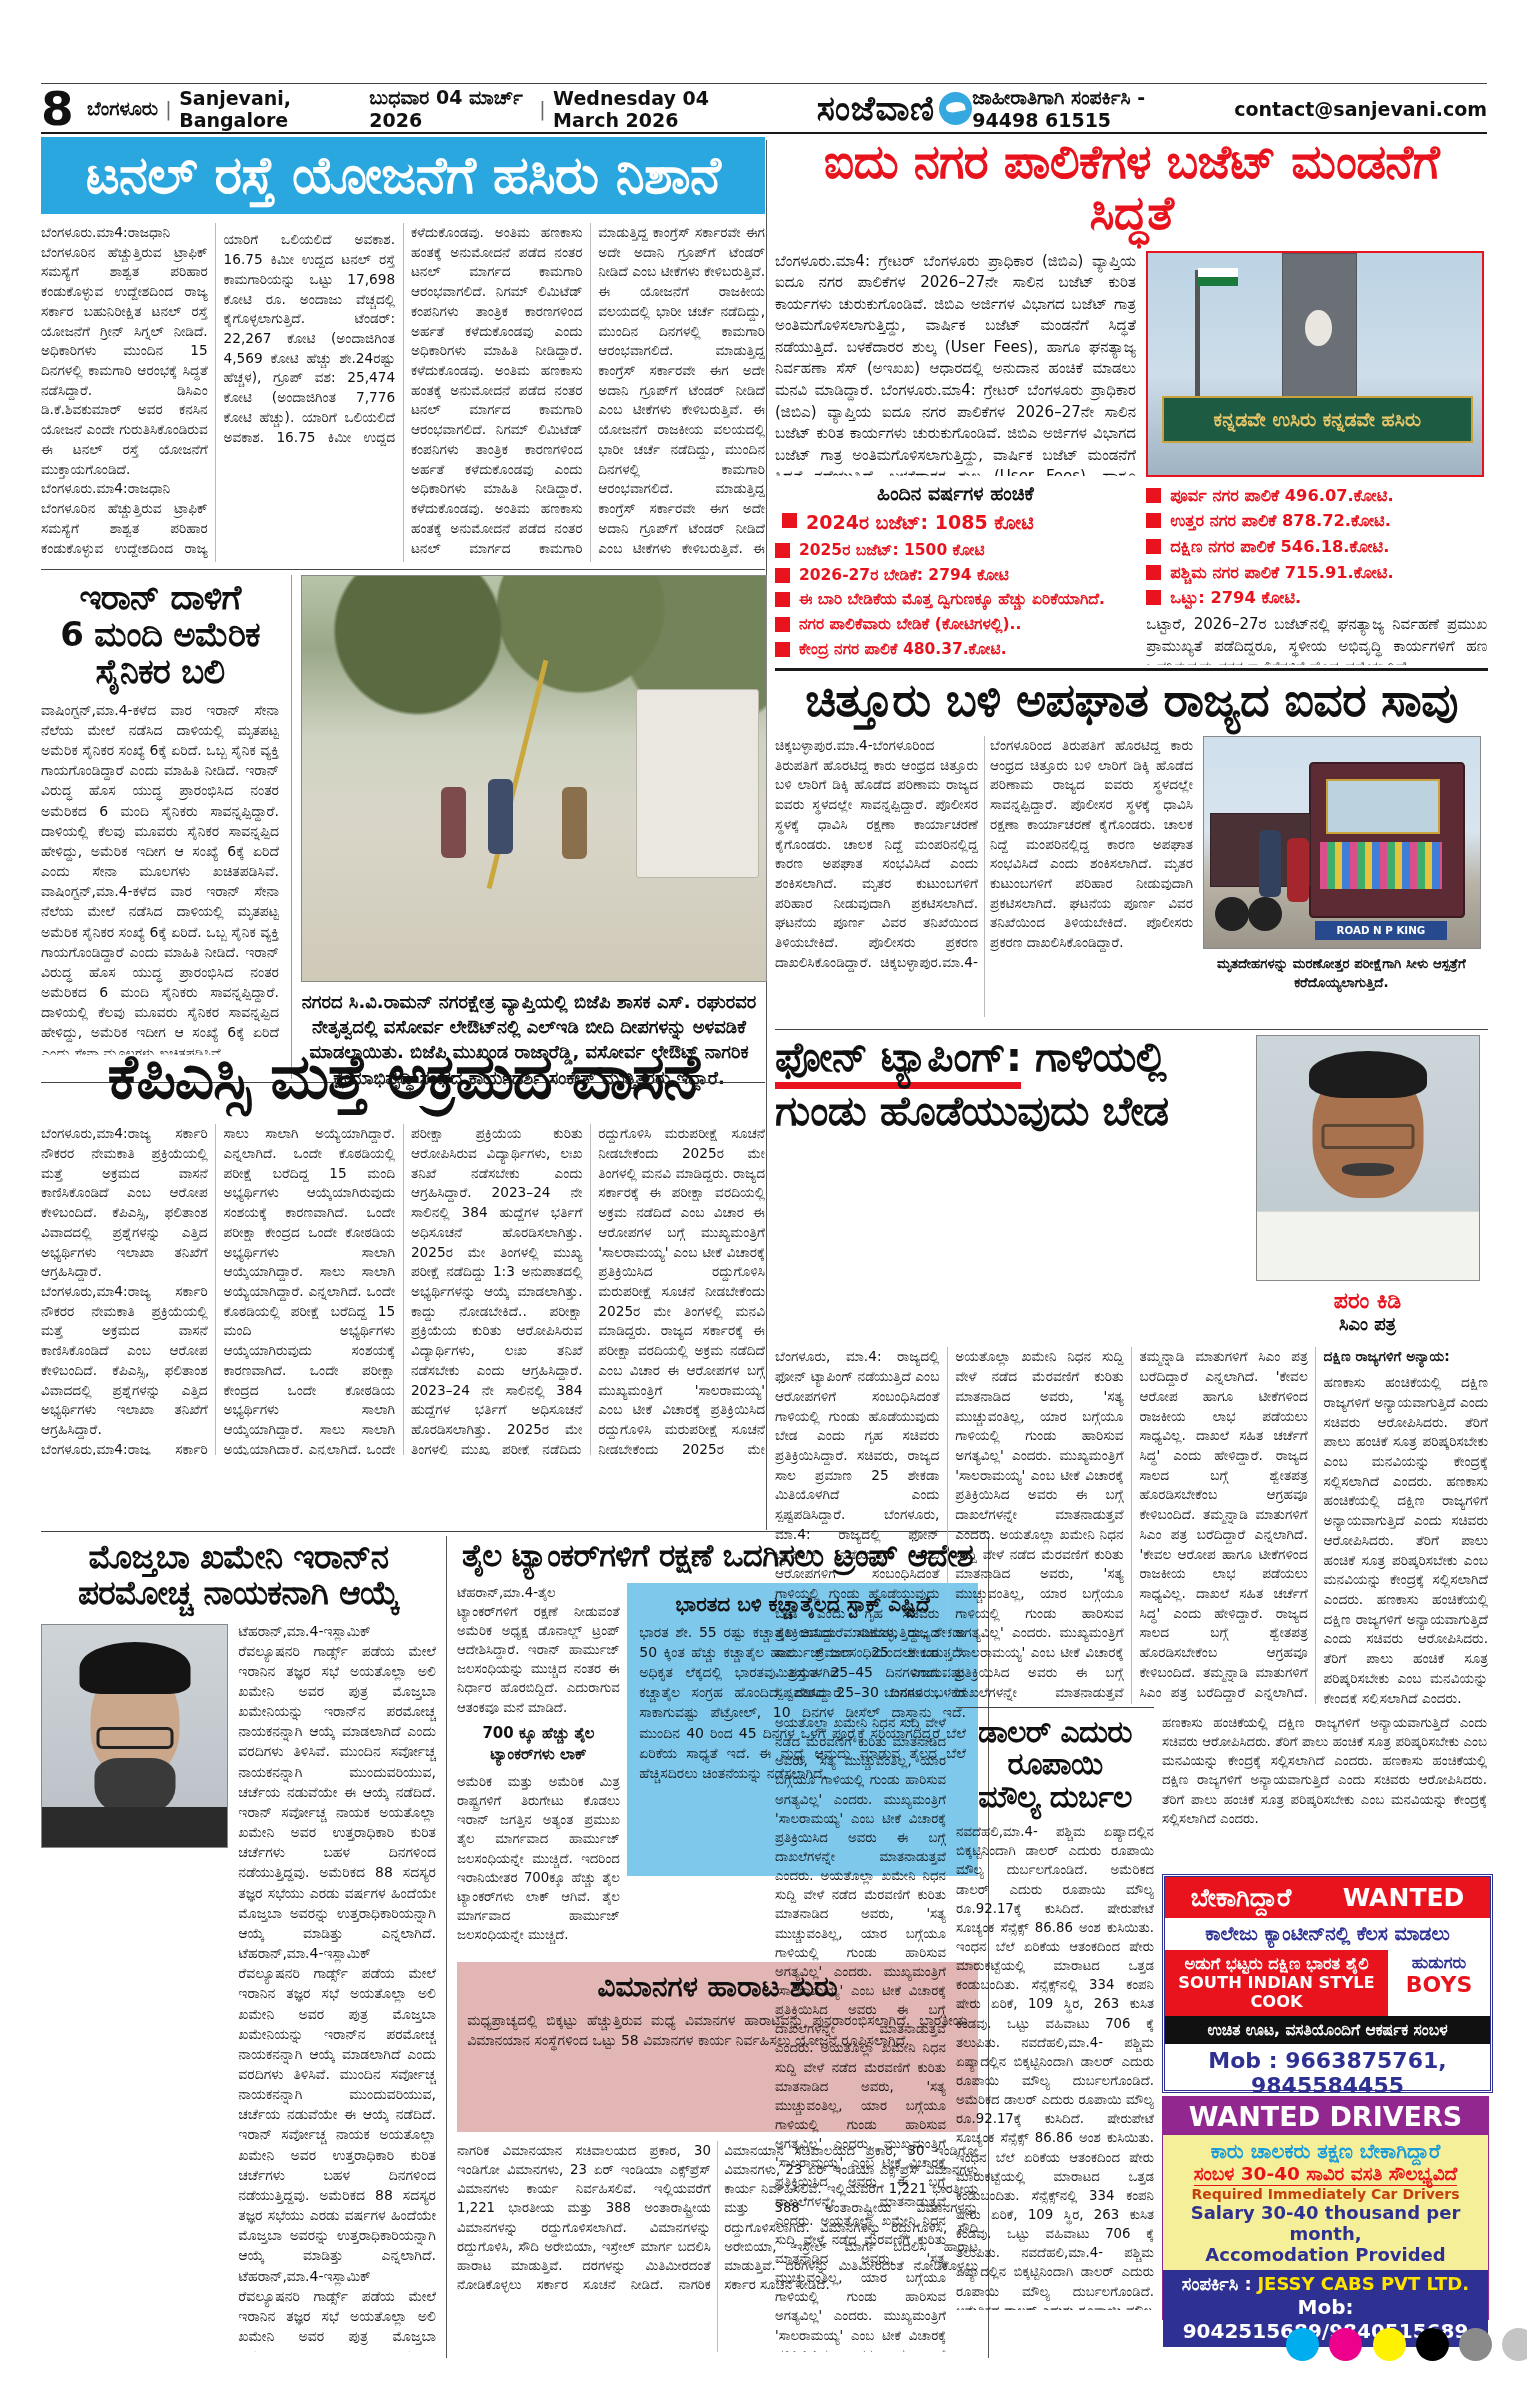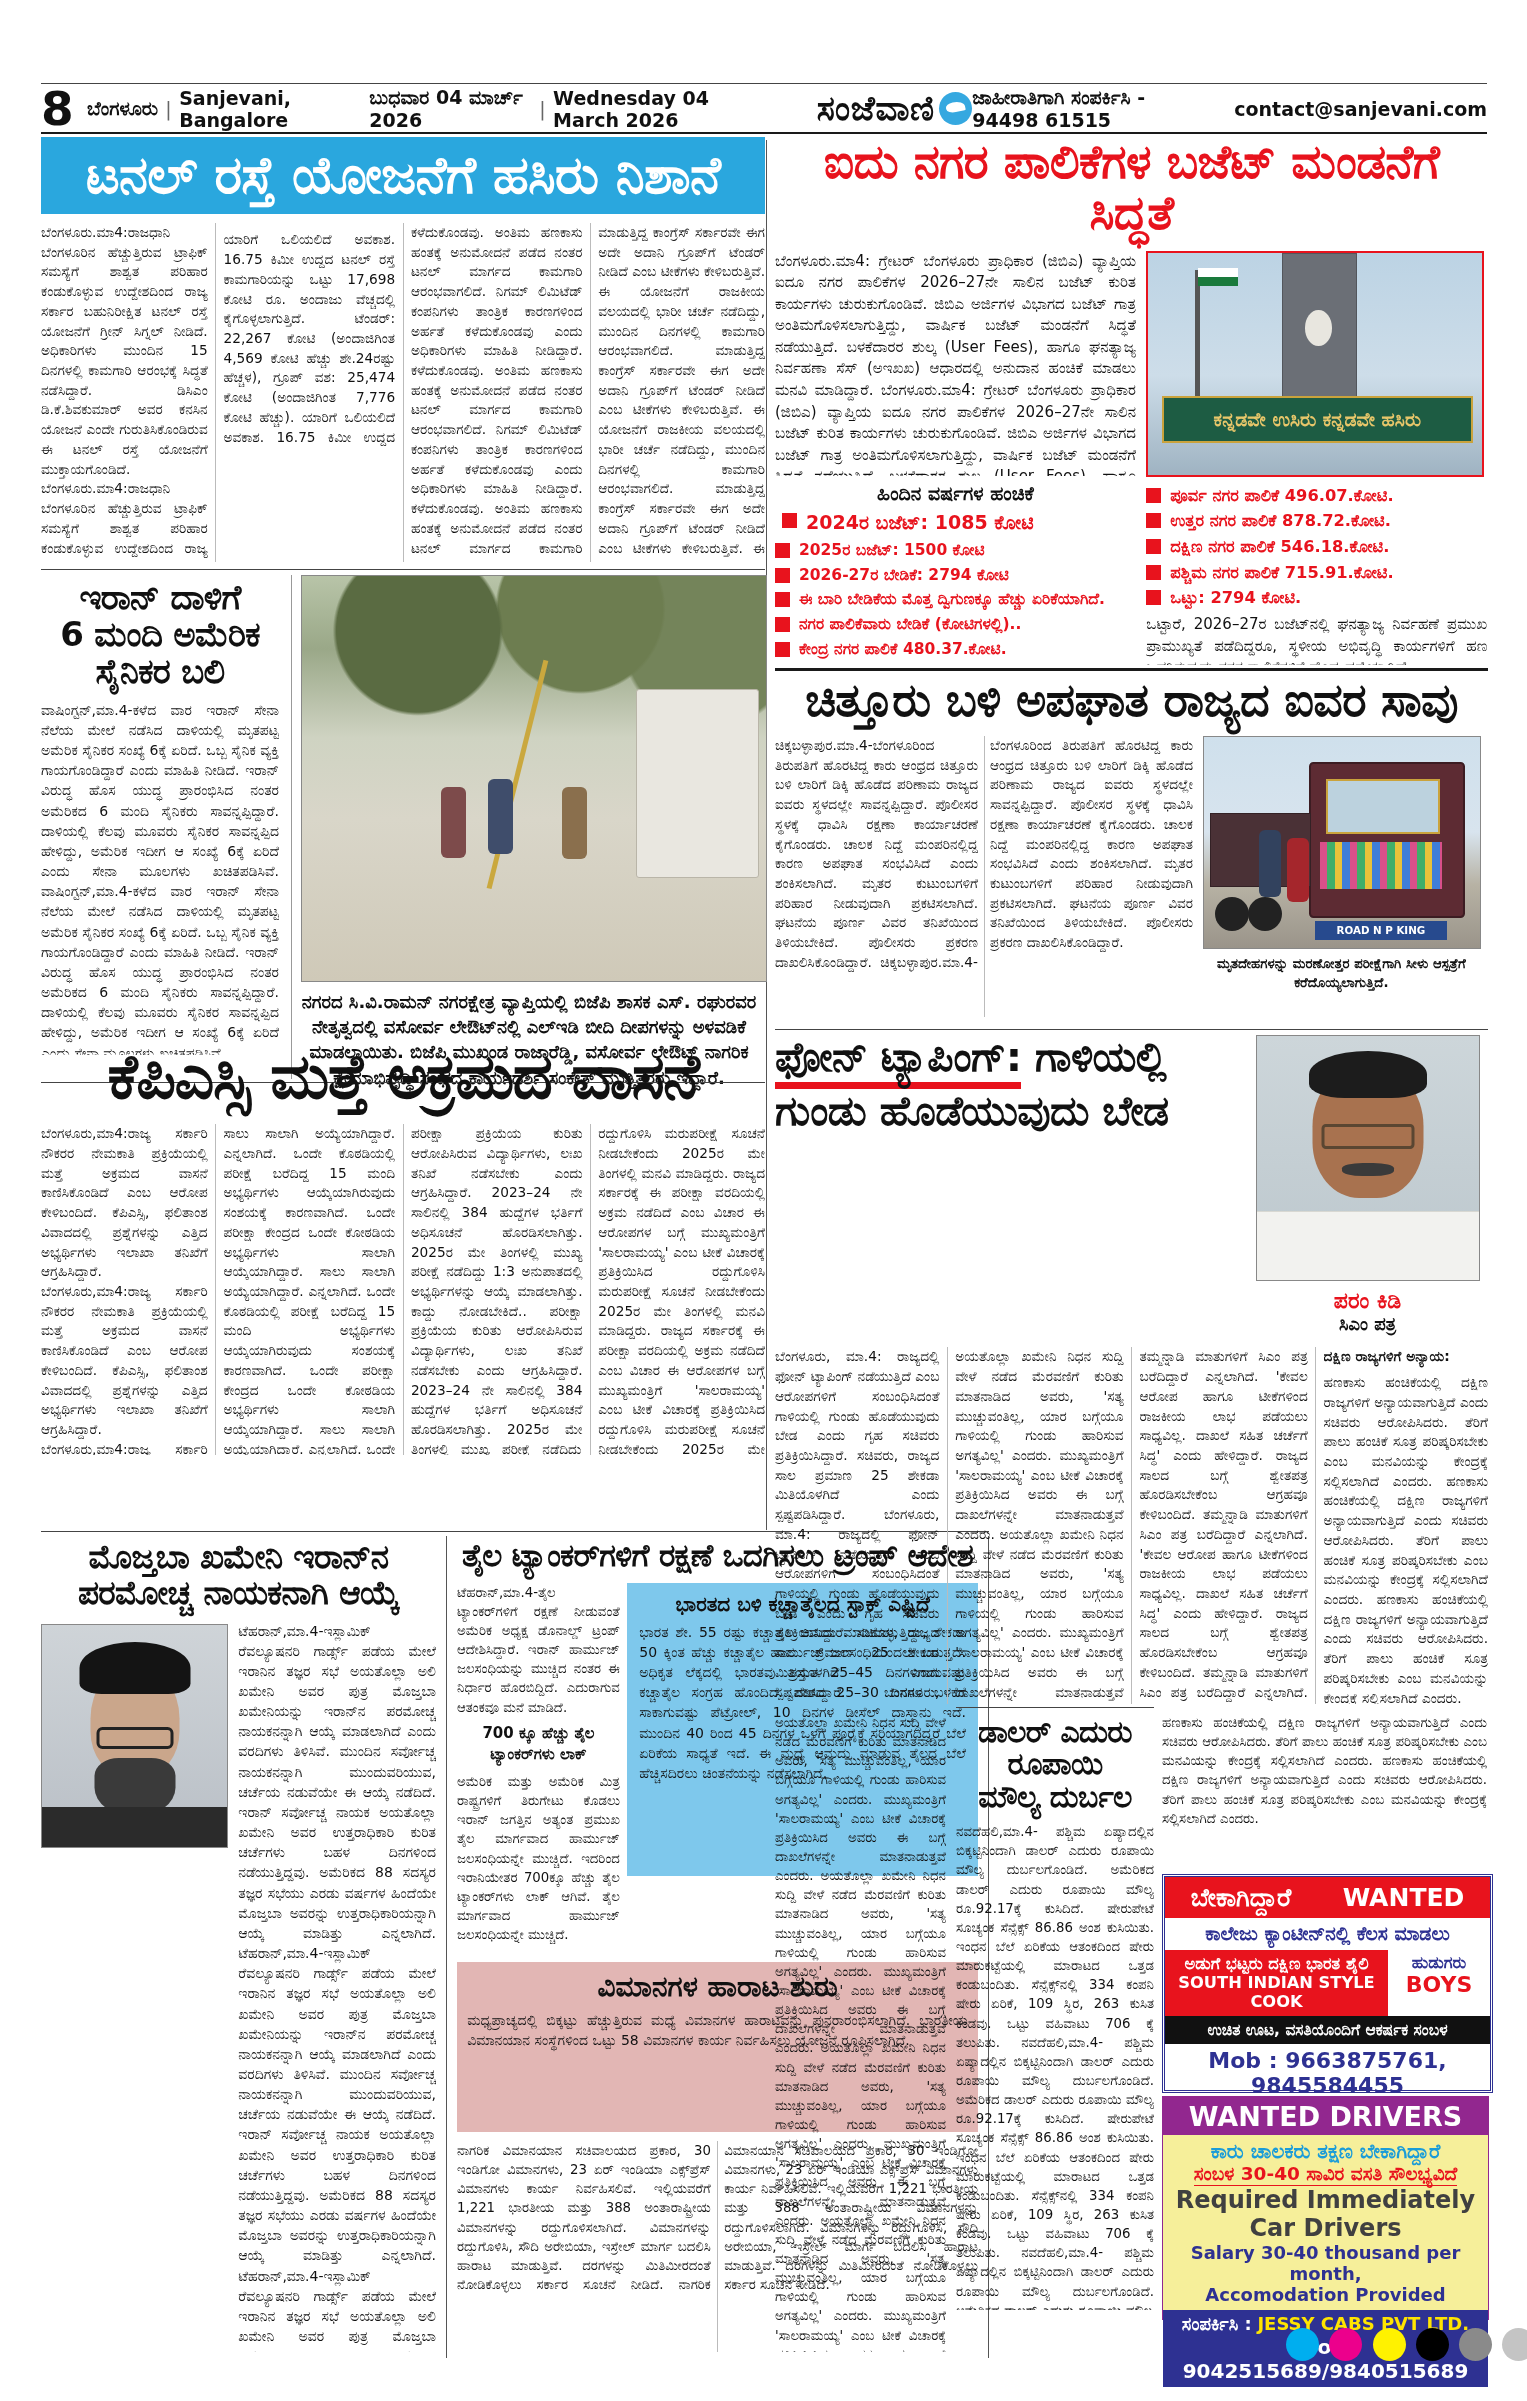--- a/index.html
+++ b/index.html
@@ -323,21 +323,21 @@
     </div>
     <div class="adband-black" style="height:28px;font-size:15.5px;">ಉಚಿತ ಊಟ, ವಸತಿಯೊಂದಿಗೆ ಆಕರ್ಷಕ ಸಂಬಳ</div>
     <div class="center" style="color:#2e3192;font-weight:bold;font-size:22px;padding-top:4.4px;">Mob : 9663875761, 9845584455</div>
   </div>
 
   <div class="abs" style="left:1162px;top:2096px;width:325px;height:222px;border:1.5px solid #92278f;">
     <div class="adband-purple" style="height:38px;font-size:27px;">WANTED DRIVERS</div>
     <div style="background:#f6ef9a;text-align:center;padding:4.4px 3px;">
       <div style="color:#1b9cd8;font-weight:bold;font-size:20px;">ಕಾರು ಚಾಲಕರು ತಕ್ಷಣ ಬೇಕಾಗಿದ್ದಾರೆ</div>
       <div style="color:#e8131d;font-weight:bold;font-size:18.5px;border-bottom:1.5px solid #e8131d;display:inline-block;">ಸಂಬಳ 30-40 ಸಾವಿರ ವಸತಿ ಸೌಲಭ್ಯವಿದೆ</div>
-      <div style="color:#404040;font-weight:bold;font-size:24px;">Required Immediately Car Drivers</div>
+      <div style="color:#c2410c;font-weight:bold;font-size:14px;">Required Immediately Car Drivers</div>
       <div style="color:#2e3192;font-weight:bold;font-size:18px;">Salary 30-40 thousand per month,</div>
       <div style="color:#2e3192;font-weight:bold;font-size:18px;">Accomodation Provided</div>
     </div>
     <div class="adband-navy" style="padding:3px 0 4.4px 0;">
       <div style="font-size:18px;"><span style="color:#fff;font-weight:bold;">ಸಂಪರ್ಕಿಸಿ :</span>
         <span style="color:#ffe400;font-weight:bold;">JESSY CABS PVT LTD.</span></div>
       <div style="color:#fff;font-weight:bold;font-size:20px;">Mob: 9042515689/9840515689</div>
     </div>
   </div>
 

